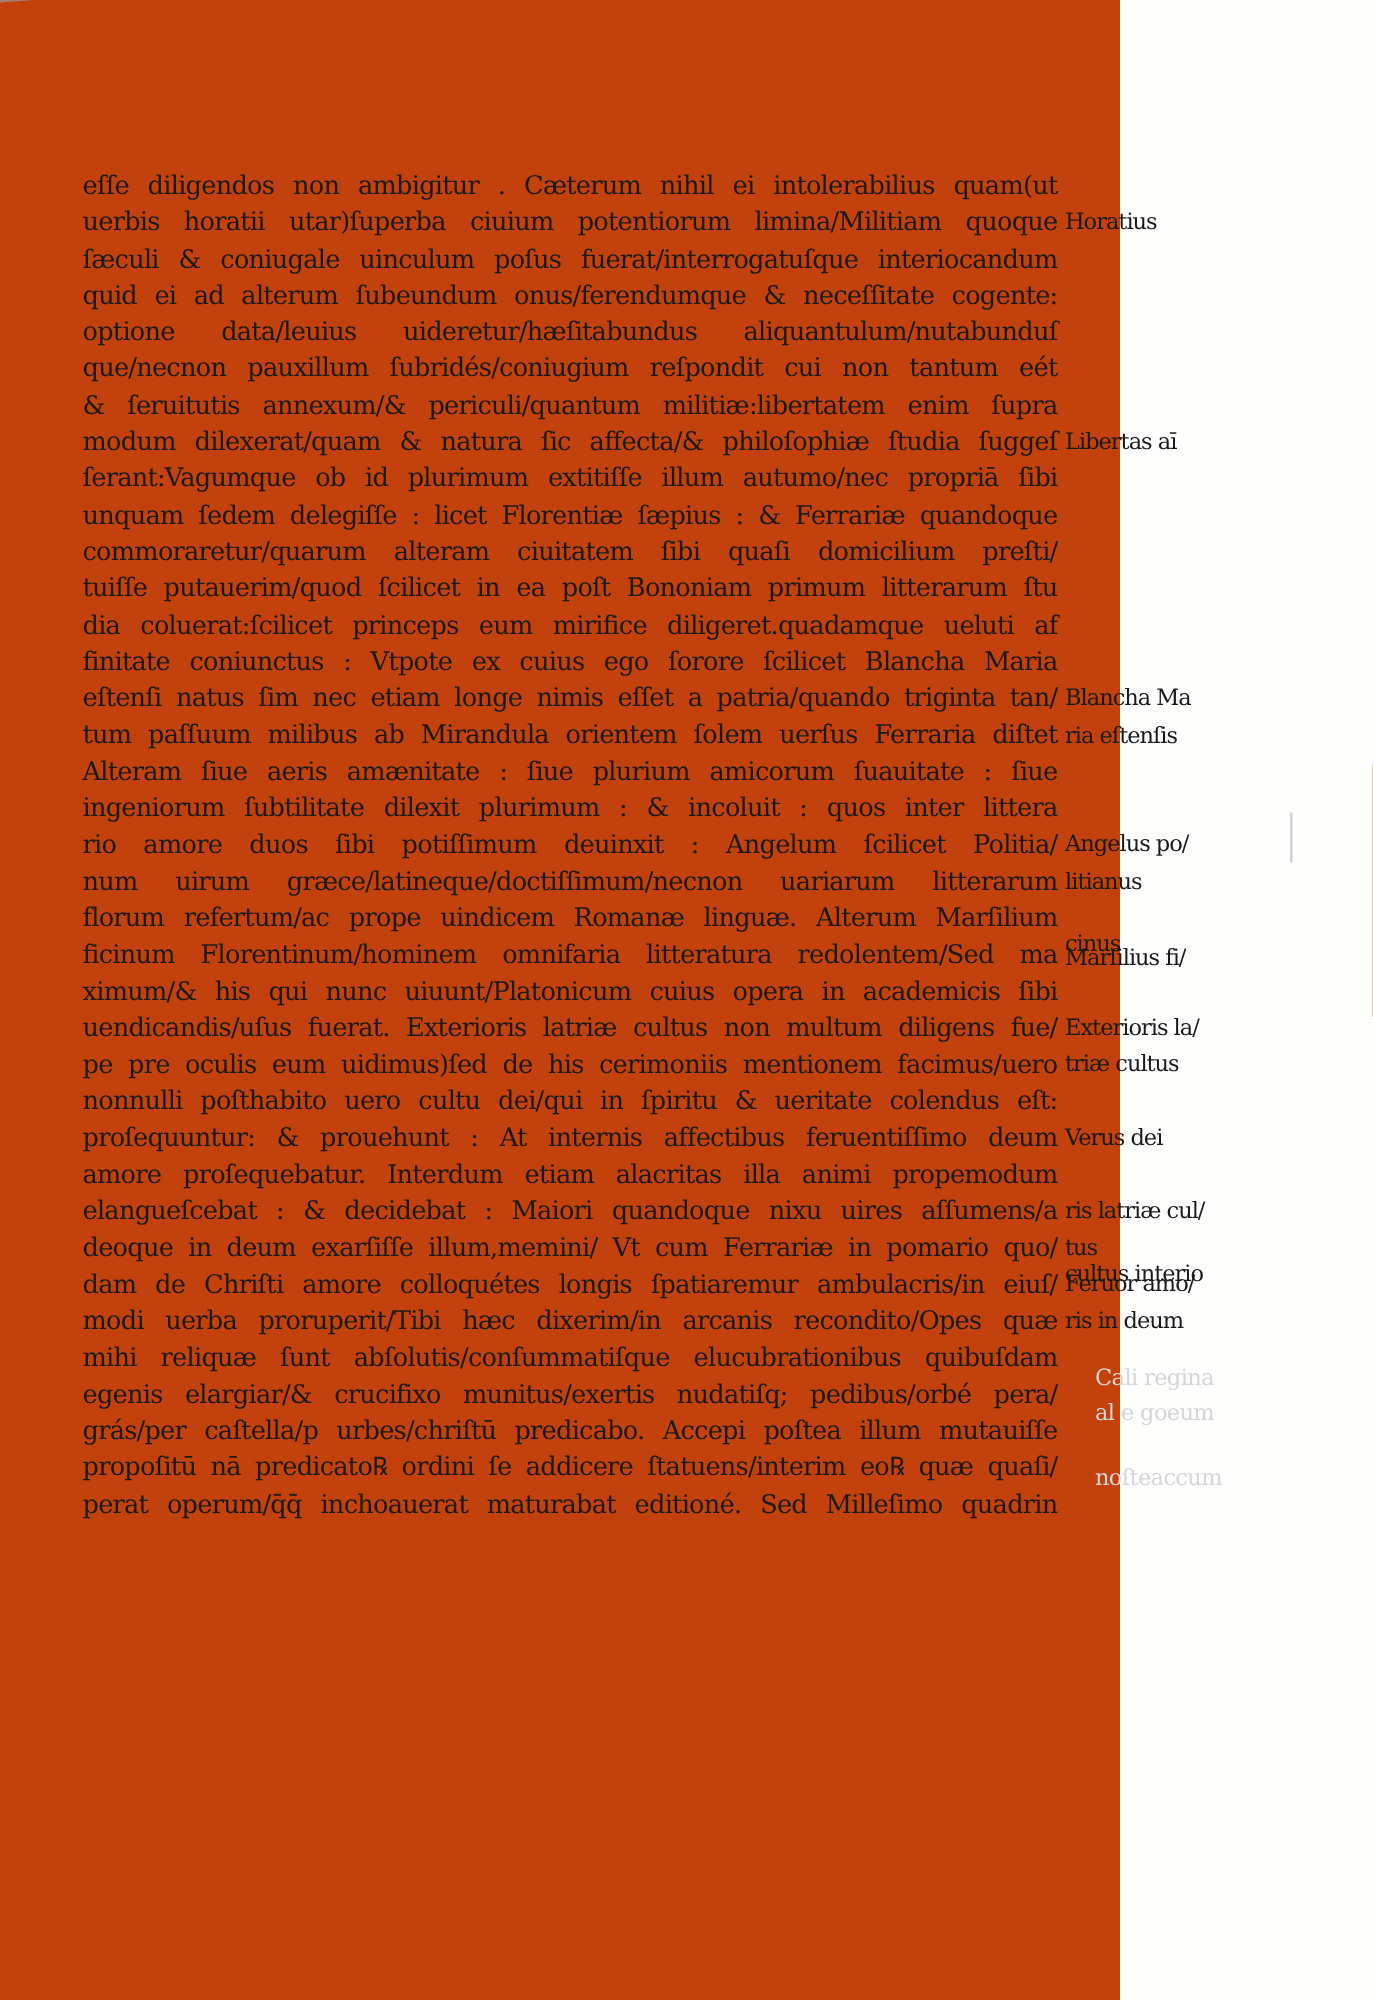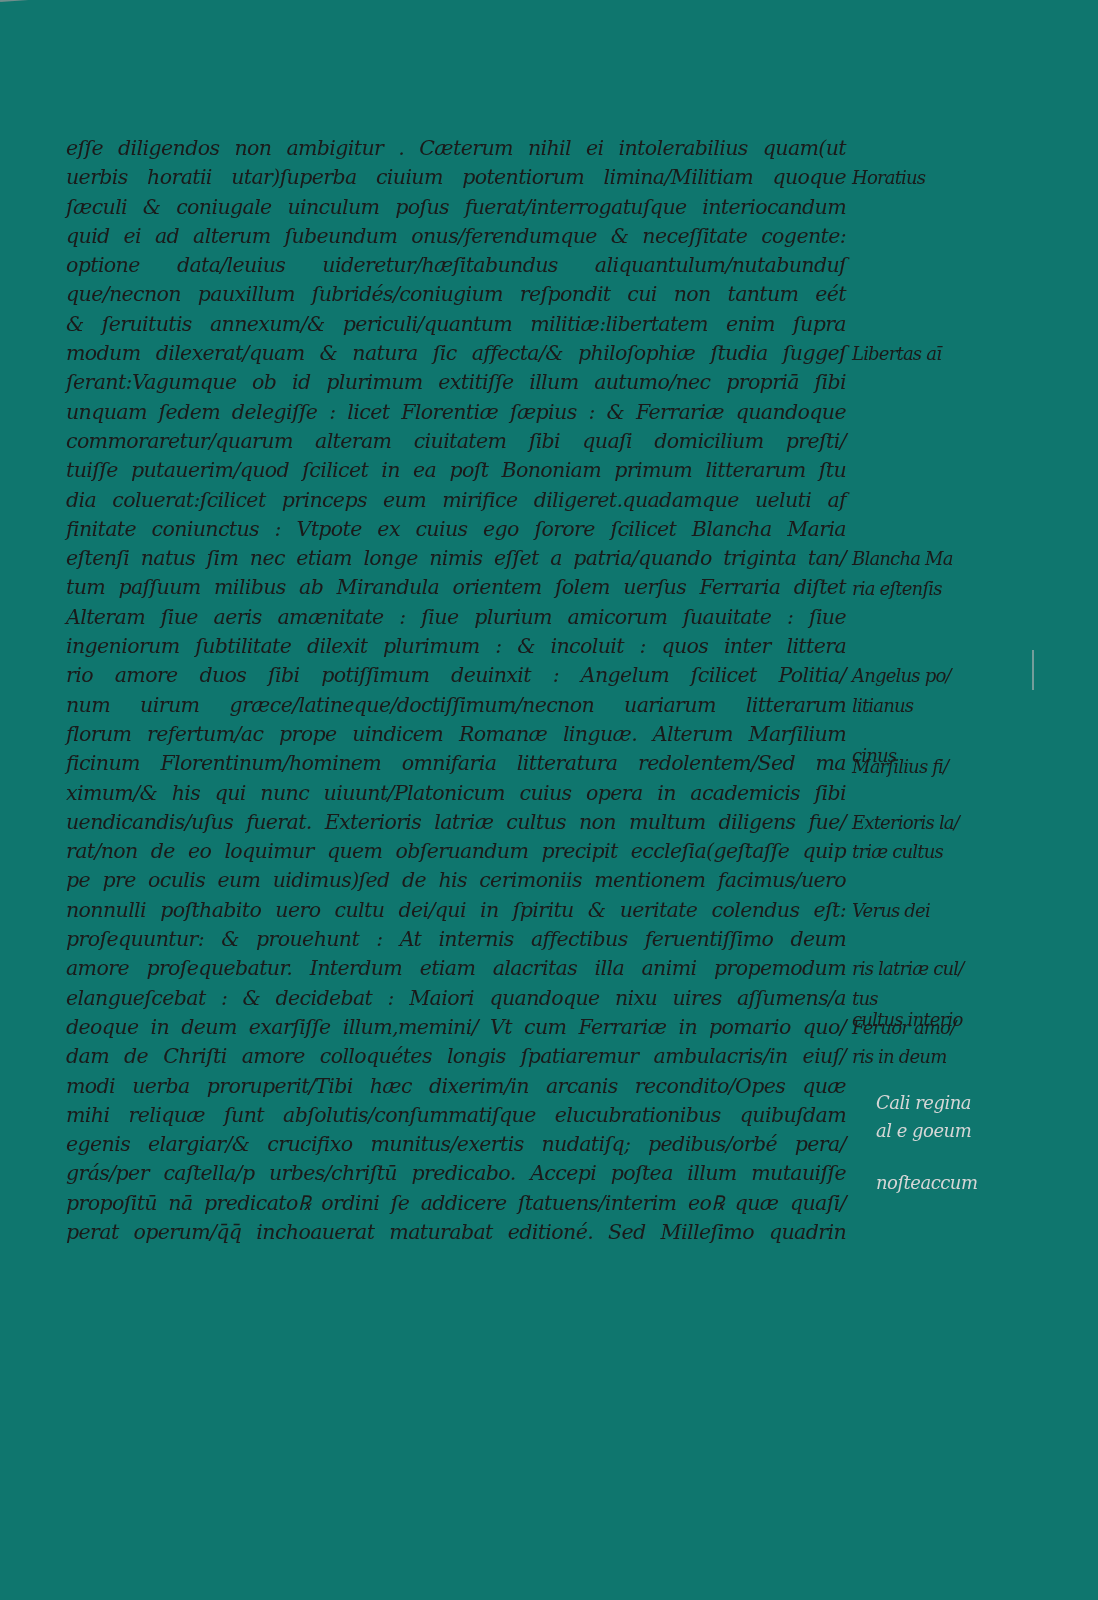--- a/index.html
+++ b/index.html
@@ -10,24 +10,23 @@
   body {
     width: 1098px;
     height: 1600px;
     position: relative;
     overflow: hidden;
     background: #fdfdfc;
   }
   .page {
     position: absolute;
     left: 0; top: 0;
-    width: 1098px;
+    width: 896px;
     height: 1600px;
-    background: #0f766e;
-    font-style: italic;
+    background: #c2410c;
   }
   .corner-mark {
     position: absolute;
     left: 0; top: 0;
     width: 70px; height: 6px;
     border-top: 2px solid #9a9a9a;
     transform: rotate(-4deg);
     transform-origin: left top;
     opacity: 0.7;
   }
@@ -104,21 +103,20 @@
     <div class="line">eſtenſi natus ſim nec etiam longe nimis eſſet a patria/quando triginta tan/</div>
     <div class="line">tum paſſuum milibus ab Mirandula orientem ſolem uerſus Ferraria diſtet</div>
     <div class="line">Alteram ſiue aeris amænitate : ſiue plurium amicorum ſuauitate : ſiue</div>
     <div class="line">ingeniorum ſubtilitate dilexit plurimum : &amp; incoluit : quos inter littera</div>
     <div class="line">rio amore duos ſibi potiſſimum deuinxit : Angelum ſcilicet Politia/</div>
     <div class="line">num uirum græce/latineque/doctiſſimum/necnon uariarum litterarum</div>
     <div class="line">florum refertum/ac prope uindicem Romanæ linguæ. Alterum Marſilium</div>
     <div class="line">ficinum Florentinum/hominem omnifaria litteratura redolentem/Sed ma</div>
     <div class="line">ximum/&amp; his qui nunc uiuunt/Platonicum cuius opera in academicis ſibi</div>
     <div class="line">uendicandis/uſus fuerat. Exterioris latriæ cultus non multum diligens fue/</div>
-    <div class="line">rat/non de eo loquimur quem obſeruandum precipit eccleſia(geſtaſſe quip</div>
     <div class="line">pe pre oculis eum uidimus)ſed de his cerimoniis mentionem facimus/uero</div>
     <div class="line">nonnulli poſthabito uero cultu dei/qui in ſpiritu &amp; ueritate colendus eſt:</div>
     <div class="line">proſequuntur: &amp; prouehunt : At internis affectibus feruentiſſimo deum</div>
     <div class="line">amore proſequebatur. Interdum etiam alacritas illa animi propemodum</div>
     <div class="line">elangueſcebat : &amp; decidebat : Maiori quandoque nixu uires aſſumens/a</div>
     <div class="line">deoque in deum exarſiſſe illum,memini/ Vt cum Ferrariæ in pomario quo/</div>
     <div class="line">dam de Chriſti amore colloquétes longis ſpatiaremur ambulacris/in eiuſ/</div>
     <div class="line">modi uerba proruperit/Tibi hæc dixerim/in arcanis recondito/Opes quæ</div>
     <div class="line">mihi reliquæ ſunt abſolutis/conſummatiſque elucubrationibus quibuſdam</div>
     <div class="line">egenis elargiar/&amp; crucifixo munitus/exertis nudatiſq; pedibus/orbé pera/</div>

